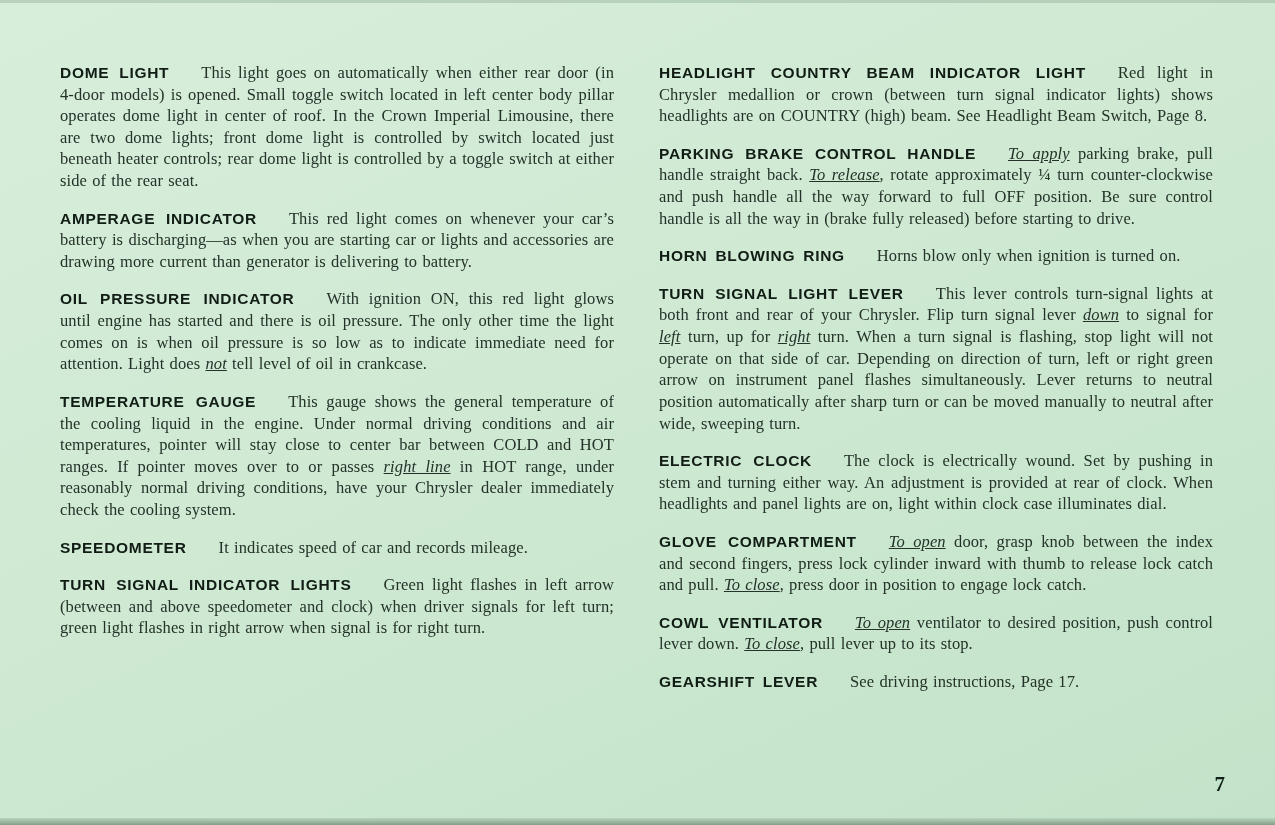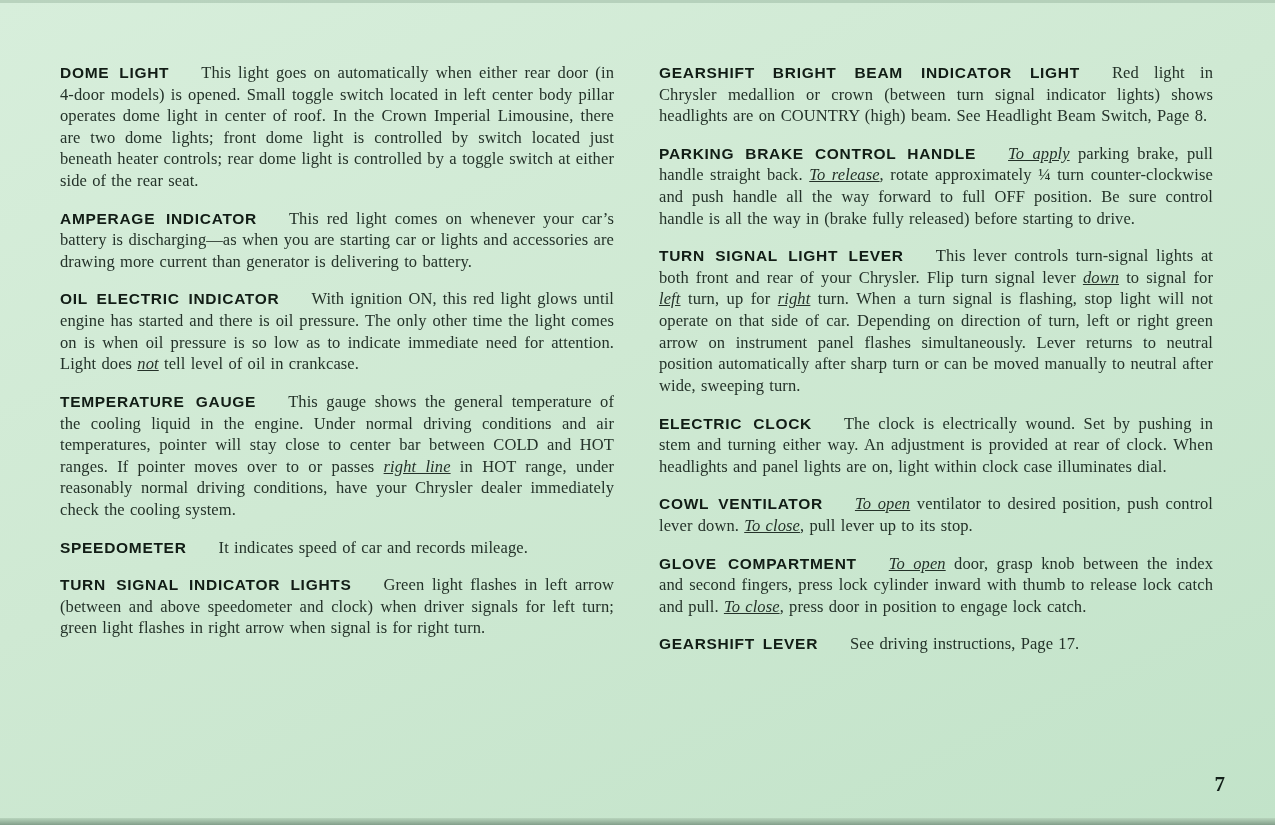--- a/index.html
+++ b/index.html
@@ -64,41 +64,42 @@
 
 <div class="page-edge-top"></div>
 
 <div class="columns">
   <div class="col" id="col-left">
   <p class="section"><span class="heading">DOME LIGHT</span><span class="hspace"></span><span class="body">This light goes on automatically when either rear door (in 4-door models) is opened. Small toggle switch located in left center body pillar operates dome light in center of roof. In the Crown Imperial Limousine, there are two dome lights; front dome light is controlled by switch located just beneath heater controls; rear dome light is controlled by a toggle switch at either side of the rear seat.</span></p>
 
   <p class="section"><span class="heading">AMPERAGE INDICATOR</span><span class="hspace"></span><span class="body">This red light comes on whenever your car’s battery is discharging—as when you are starting car or lights and accessories are drawing more current than generator is delivering to battery.</span></p>
 
 
-  <p class="section"><span class="heading">OIL ELECTRIC INDICATOR</span><span class="hspace"></span><span class="body">With ignition ON, this red light glows until engine has started and there is oil pressure. The only other time the light comes on is when oil pressure is so low as to indicate immediate need for attention. Light does <i>not</i> tell level of oil in crankcase.</span></p>
+  <p class="section"><span class="heading">OIL PRESSURE INDICATOR</span><span class="hspace"></span><span class="body">With ignition ON, this red light glows until engine has started and there is oil pressure. The only other time the light comes on is when oil pressure is so low as to indicate immediate need for attention. Light does <i>not</i> tell level of oil in crankcase.</span></p>
 
   <p class="section"><span class="heading">TEMPERATURE GAUGE</span><span class="hspace"></span><span class="body">This gauge shows the general temperature of the cooling liquid in the engine. Under normal driving conditions and air temperatures, pointer will stay close to center bar between COLD and HOT ranges. If pointer moves over to or passes <i>right line</i> in HOT range, under reasonably normal driving conditions, have your Chrysler dealer immediately check the cooling system.</span></p>
 
   <p class="section"><span class="heading">SPEEDOMETER</span><span class="hspace"></span><span class="body">It indicates speed of car and records mileage.</span></p>
 
   <p class="section"><span class="heading">TURN SIGNAL INDICATOR LIGHTS</span><span class="hspace"></span><span class="body">Green light flashes in left arrow (between and above speedometer and clock) when driver signals for left turn; green light flashes in right arrow when signal is for right turn.</span></p>
 </div>
   <div class="col" id="col-right">
-  <p class="section"><span class="heading">GEARSHIFT BRIGHT BEAM INDICATOR LIGHT</span><span class="hspace"></span><span class="body">Red light in Chrysler medallion or crown (between turn signal indicator lights) shows headlights are on COUNTRY (high) beam. See Headlight Beam Switch, Page 8.</span></p>
+  <p class="section"><span class="heading">HEADLIGHT COUNTRY BEAM INDICATOR LIGHT</span><span class="hspace"></span><span class="body">Red light in Chrysler medallion or crown (between turn signal indicator lights) shows headlights are on COUNTRY (high) beam. See Headlight Beam Switch, Page 8.</span></p>
 
   <p class="section"><span class="heading">PARKING BRAKE CONTROL HANDLE</span><span class="hspace"></span><span class="body"><i>To apply</i> parking brake, pull handle straight back. <i>To release</i>, rotate approximately ¼ turn counter-clockwise and push handle all the way forward to full OFF position. Be sure control handle is all the way in (brake fully released) before starting to drive.</span></p>
 
+  <p class="section"><span class="heading">HORN BLOWING RING</span><span class="hspace"></span><span class="body">Horns blow only when ignition is turned on.</span></p>
 
   <p class="section"><span class="heading">TURN SIGNAL LIGHT LEVER</span><span class="hspace"></span><span class="body">This lever controls turn-signal lights at both front and rear of your Chrysler. Flip turn signal lever <i>down</i> to signal for <i>left</i> turn, up for <i>right</i> turn. When a turn signal is flashing, stop light will not operate on that side of car. Depending on direction of turn, left or right green arrow on instrument panel flashes simultaneously. Lever returns to neutral position automatically after sharp turn or can be moved manually to neutral after wide, sweeping turn.</span></p>
 
   <p class="section"><span class="heading">ELECTRIC CLOCK</span><span class="hspace"></span><span class="body">The clock is electrically wound. Set by pushing in stem and turning either way. An adjustment is provided at rear of clock. When headlights and panel lights are on, light within clock case illuminates dial.</span></p>
 
+  <p class="section"><span class="heading">GLOVE COMPARTMENT</span><span class="hspace"></span><span class="body"><i>To open</i> door, grasp knob between the index and second fingers, press lock cylinder inward with thumb to release lock catch and pull. <i>To close</i>, press door in position to engage lock catch.</span></p>
+
   <p class="section"><span class="heading">COWL VENTILATOR</span><span class="hspace"></span><span class="body"><i>To open</i> ventilator to desired position, push control lever down. <i>To close</i>, pull lever up to its stop.</span></p>
-
-  <p class="section"><span class="heading">GLOVE COMPARTMENT</span><span class="hspace"></span><span class="body"><i>To open</i> door, grasp knob between the index and second fingers, press lock cylinder inward with thumb to release lock catch and pull. <i>To close</i>, press door in position to engage lock catch.</span></p>
 
   <p class="section"><span class="heading">GEARSHIFT LEVER</span><span class="hspace"></span><span class="body">See driving instructions, Page 17.</span></p>
 </div>
 </div>
 
 <div class="page-number">7</div>
 
 <div class="page-edge-bottom"></div>
 
 </body></html>

